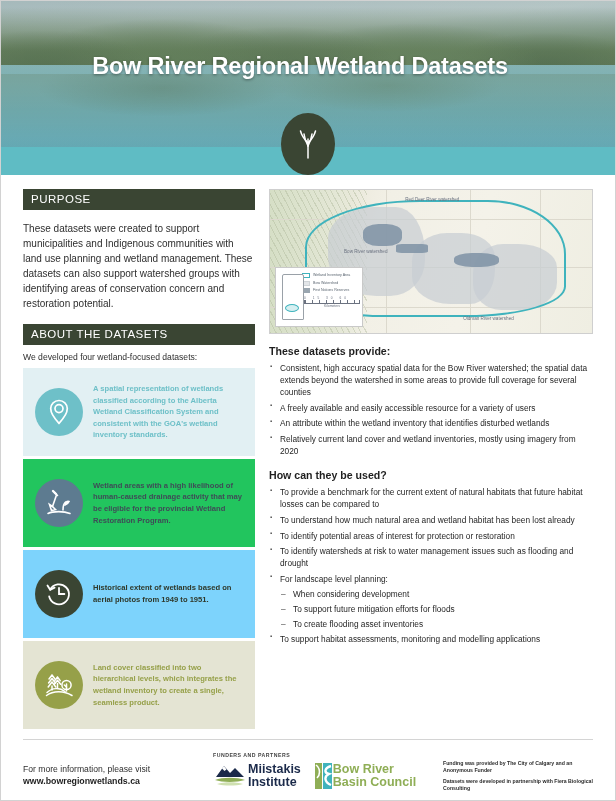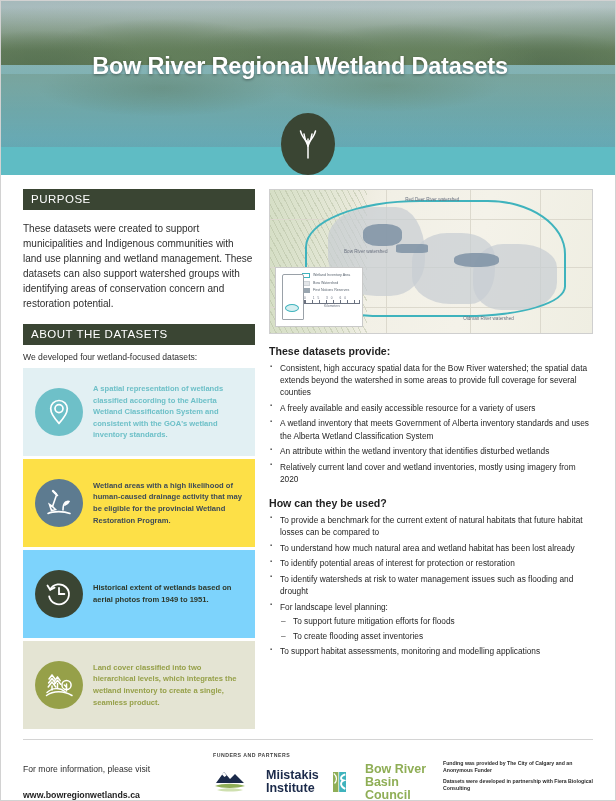--- a/index.html
+++ b/index.html
@@ -120,21 +120,21 @@
     border-radius:50%;
     display:flex; align-items:center; justify-content:center;
   }
   .card-text {
     font-size:7.6px; font-weight:bold;
     line-height:1.52;
   }
   .c1 { background:#e2f0f3; }
   .c1 .card-icon { background:#6ec0c8; }
   .c1 .card-text { color:#6ec0c8; }
-  .c2 { background:#fde047; }
+  .c2 { background:#22c55e; }
   .c2 .card-icon { background:#5d7b90; }
   .c2 .card-text { color:#3f4c57; }
   .c3 { background:#7dd3fc; }
   .c3 .card-icon { background:#3a4533; }
   .c3 .card-text { color:#2f382a; }
   .c4 { background:#e4e4d3;justify-content:center; }
   .c4 .card-icon { background:#96a049; }
   .c4 .card-text { color:#96a049; }
 
   
@@ -238,25 +238,25 @@
     margin:10px 22px 0 22px;
     border-top:1px solid #d4d4d4;
   }
   .footer {
     display:flex; align-items:flex-start;
     padding:12px 22px 0 22px;
     gap:14px;
   }
   .f-left { width:176px; flex:0 0 176px; padding-top:12px; }
   .f-left .l1 { font-size:8.6px; color:#2e2e2e; }
-  .f-left .l2 { font-size:8.8px; font-weight:bold; color:#1f1f1f; margin-top:16px; }
+  .f-left .l2 { font-size:8.8px; font-weight:bold; color:#1f1f1f; margin-top:2px; }
   .f-mid { flex:1; }
   .f-cap { font-size:5.2px; font-weight:bold; color:#444; letter-spacing:.5px; }
   .logos { display:flex; align-items:center; gap:14px; margin-top:5px; }
-  .logo-block { display:flex; align-items:center; gap:19px; }
+  .logo-block { display:flex; align-items:center; gap:1px; }
   .mi-text { font-size:12.5px; font-weight:bold; color:#1b2a4a; line-height:1.02; }
   .brbc-text { font-size:12.5px; font-weight:bold; color:#8fae56; line-height:1.02; }
   .f-right { width:150px; flex:0 0 150px; padding-top:8px; }
   .f-right p { font-size:5.2px; font-weight:bold; color:#2b2b2b; line-height:1.34; }
   .f-right p + p { margin-top:4px; }
 </style>
 </head>
 <body>
 
 <div class="page">
@@ -406,34 +406,34 @@
               <div class="sb-cap">Kilometers</div>
             </div>
           </div>
         </div>
       </div>
 
       <div class="r-head">These datasets provide:</div>
       <ul class="bl">
         <li>Consistent, high accuracy spatial data for the Bow River watershed; the spatial data extends beyond the watershed in some areas to provide full coverage for several counties</li>
         <li>A freely available and easily accessible resource for a variety of users</li>
-        <li>A wetland inventory that meets Government of Alberta inventory standards and uses the Alberta Wetland Classification System</li>
         <li>An attribute within the wetland inventory that identifies disturbed wetlands</li>
         <li>Relatively current land cover and wetland inventories, mostly using imagery from 2020</li>
       </ul>
 
       <div class="r-head second">How can they be used?</div>
       <ul class="bl">
         <li>To provide a benchmark for the current extent of natural habitats that future habitat losses can be compared to</li>
         <li>To understand how much natural area and wetland habitat has been lost already</li>
         <li>To identify potential areas of interest for protection or restoration</li>
         <li>To identify watersheds at risk to water management issues such as flooding and drought</li>
         <li>For landscape level planning:</li>
       </ul>
       <ul class="sub" style="margin-left:11px;margin-top:-1px;">
+        <li>When considering development</li>
         <li>To support future mitigation efforts for floods</li>
         <li>To create flooding asset inventories</li>
       </ul>
       <ul class="bl" style="margin-top:3px;">
         <li>To support habitat assessments, monitoring and modelling applications</li>
       </ul>
 
     </div>
   </div>
 

